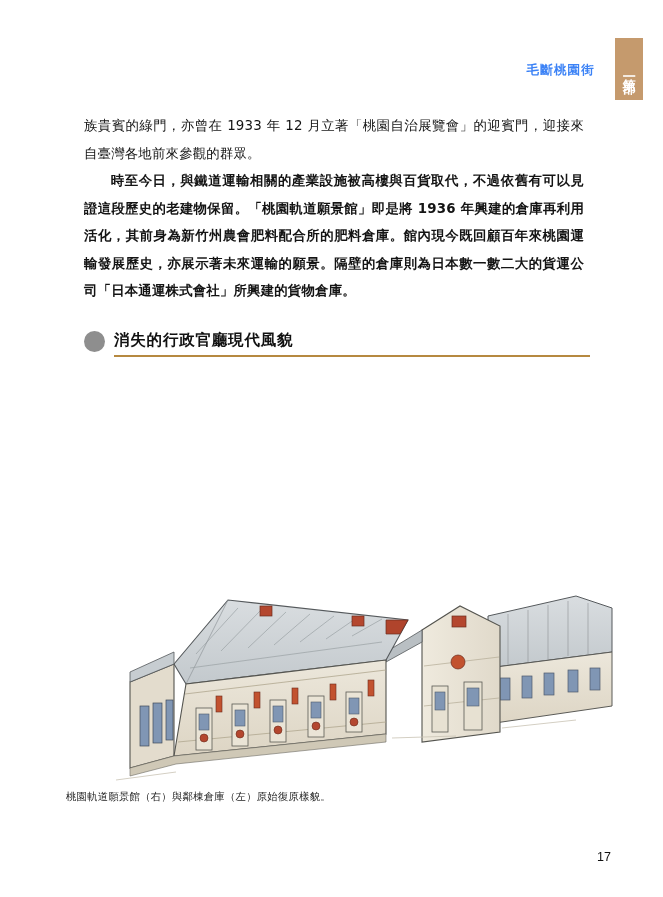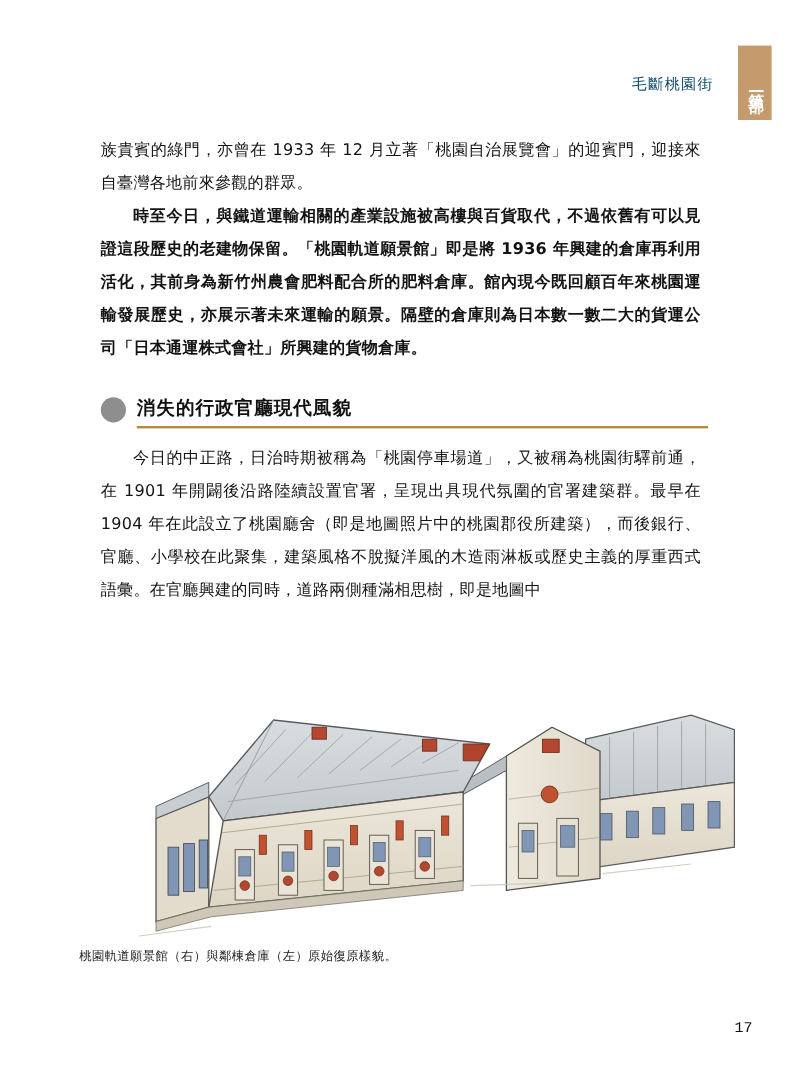--- a/index.html
+++ b/index.html
@@ -34,22 +34,22 @@
     writing-mode: vertical-rl;
     text-orientation: upright;
     font-weight: bold;
   }
   .running-head {
     position: absolute;
     top: 62px;
     right: 68px;
     font-size: 12.5px;
     letter-spacing: 1.2px;
-    font-weight: normal;
-    color: #0c4a6e;
+    font-weight: bold;
+    color: #3b82f6;
   }
 
   
   .content {
     position: absolute;
     left: 84px;
     top: 112px;
     width: 500px;
   }
   p.para {
@@ -119,25 +119,25 @@
     position: absolute;
     left: 66px;
     top: 790px;
     font-size: 10.3px;
     letter-spacing: .3px;
     color: #1c1c1c;
   }
 
   .folio {
     position: absolute;
-    right: 36px;
+    right: 52px;
     bottom: 33px;
     font-size: 12.5px;
     color: #111111;
-    font-family: Liberation Mono, monospace;
+    font-family: Liberation Sans, sans-serif;
   }
 </style>
 </head>
 <body>
 
 <div class="page-tab">
   <span>第一部</span>
 </div>
 <div class="running-head">毛斷桃園街</div>
 
@@ -145,21 +145,20 @@
 
   <p class="para">族貴賓的綠門，亦曾在 1933 年 12 月立著「桃園自治展覽會」的迎賓門，迎接來自臺灣各地前來參觀的群眾。</p>
   <p class="para indent">時至今日，與鐵道運輸相關的產業設施被高樓與百貨取代，不過依舊有可以見證這段歷史的老建物保留。「桃園軌道願景館」即是將 1936 年興建的倉庫再利用活化，其前身為新竹州農會肥料配合所的肥料倉庫。館內現今既回顧百年來桃園運輸發展歷史，亦展示著未來運輸的願景。隔壁的倉庫則為日本數一數二大的貨運公司「日本通運株式會社」所興建的貨物倉庫。</p>
 
   <div class="section-head">
     <span class="bullet"></span>
     <span class="title">消失的行政官廳現代風貌</span>
     <span class="rule"></span>
   </div>
 
-  <p class="para indent">今日的中正路，日治時期被稱為「桃園停車場道」，又被稱為桃園街驛前通，在 1901 年開闢後沿路陸續設置官署，呈現出具現代氛圍的官署建築群。最早在 1904 年在此設立了桃園廳舍（即是地圖照片中的桃園郡役所建築），而後銀行、官廳、小學校在此聚集，建築風格不脫擬洋風的木造雨淋板或歷史主義的厚重西式語彙。在官廳興建的同時，道路兩側種滿相思樹，即是地圖中</p>
 </div>
 
 <div class="figure">
 <svg width="560" height="250" viewBox="0 0 560 250" xmlns="http://www.w3.org/2000/svg">
   <defs>
     <linearGradient id="roofg" x1="0" y1="0" x2="0" y2="1">
       <stop offset="0" stop-color="#d9dde0"></stop>
       <stop offset="1" stop-color="#c3c9cd"></stop>
     </linearGradient>
     <linearGradient id="wallg" x1="0" y1="0" x2="0" y2="1">

